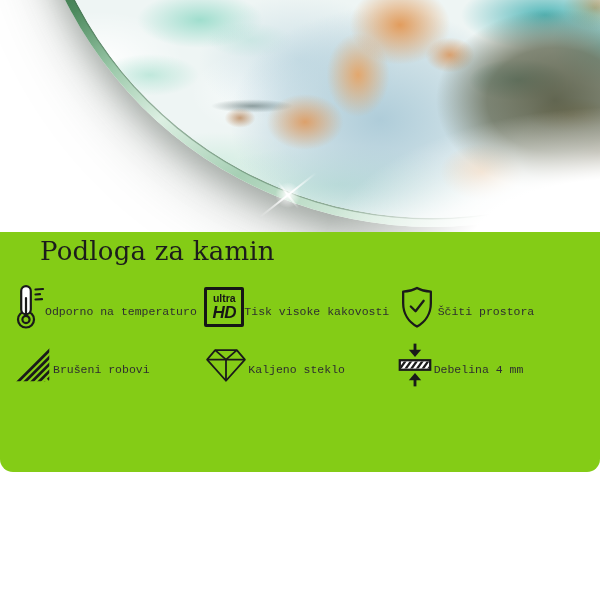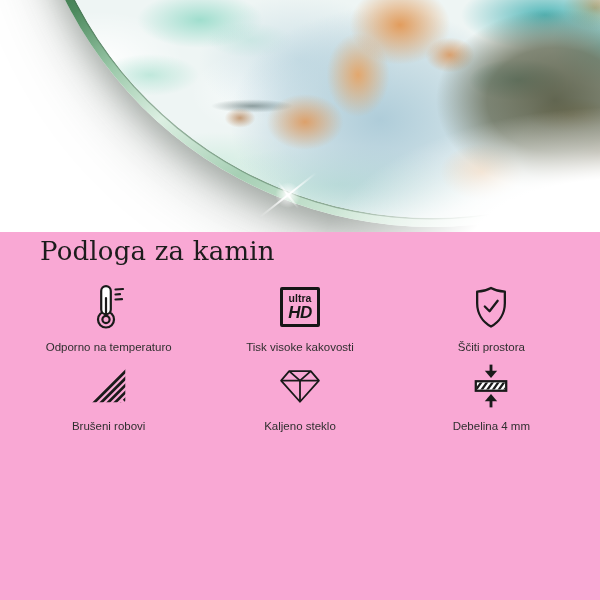--- a/index.html
+++ b/index.html
@@ -1,18 +1,18 @@
 <!DOCTYPE html>
 <html><head>
 <meta charset="utf-8">
 <style>
   * { margin:0; padding:0; box-sizing:border-box; }
   html,body { width:600px; height:600px; background:#fff; }
   body { font-family:"Liberation Sans", sans-serif; color:#2e2e2e; overflow:hidden; }
-  .page { position:relative; width:600px; height:600px; background:#f9a8d4; }
+  .page { position:relative; width:600px; height:472px; background:#84cc16;border-radius:13px; }
 
   
   .hero { position:relative; width:600px; height:232px; background:#fff; overflow:hidden; }
 
   .disc {
     position:absolute; left:22px; top:-593px; width:820px; height:820px;
     border-radius:50%;
     background: linear-gradient(145deg,
       #24532f 38%, #4d8a5e 46%, #9cc9aa 52%, #dcefe2 58%,
       #a6cfb4 66%, #cfe7d7 74%, #eef7f1 84%);
@@ -77,23 +77,23 @@
   p.desc {
     margin-top:8px; width:527px;
     font-size:13px; line-height:26px; color:#3b3b3b;
   }
 
   
   .features {
     margin:14px 13px 0; display:grid;
     grid-template-columns:repeat(3,1fr); row-gap:8px;
   }
-  .feature { display:flex; flex-direction:column; align-items:center; }
+  .feature { display:flex; flex-direction:row; align-items:center; }
   .icon-box { height:50px; display:flex; align-items:center; justify-content:center; }
-  .feature-label { margin-top:9px; font-size:11.5px; color:#2f2f2f; }
+  .feature-label { margin-top:9px; font-size:11.5px; color:#2f2f2f;font-family:Liberation Mono, monospace; }
   svg.fi { display:block; }
   .hd-box {
     width:40px; height:40px; border:3px solid #161616; border-radius:2px;
     display:flex; flex-direction:column; align-items:center; justify-content:center;
     color:#161616; line-height:1;
   }
   .hd-top { font-size:10.5px; font-weight:700; }
   .hd-bottom { font-size:17px; font-weight:800; margin-top:0px; letter-spacing:-0.5px;font-style:italic; }
 </style>
 </head>

